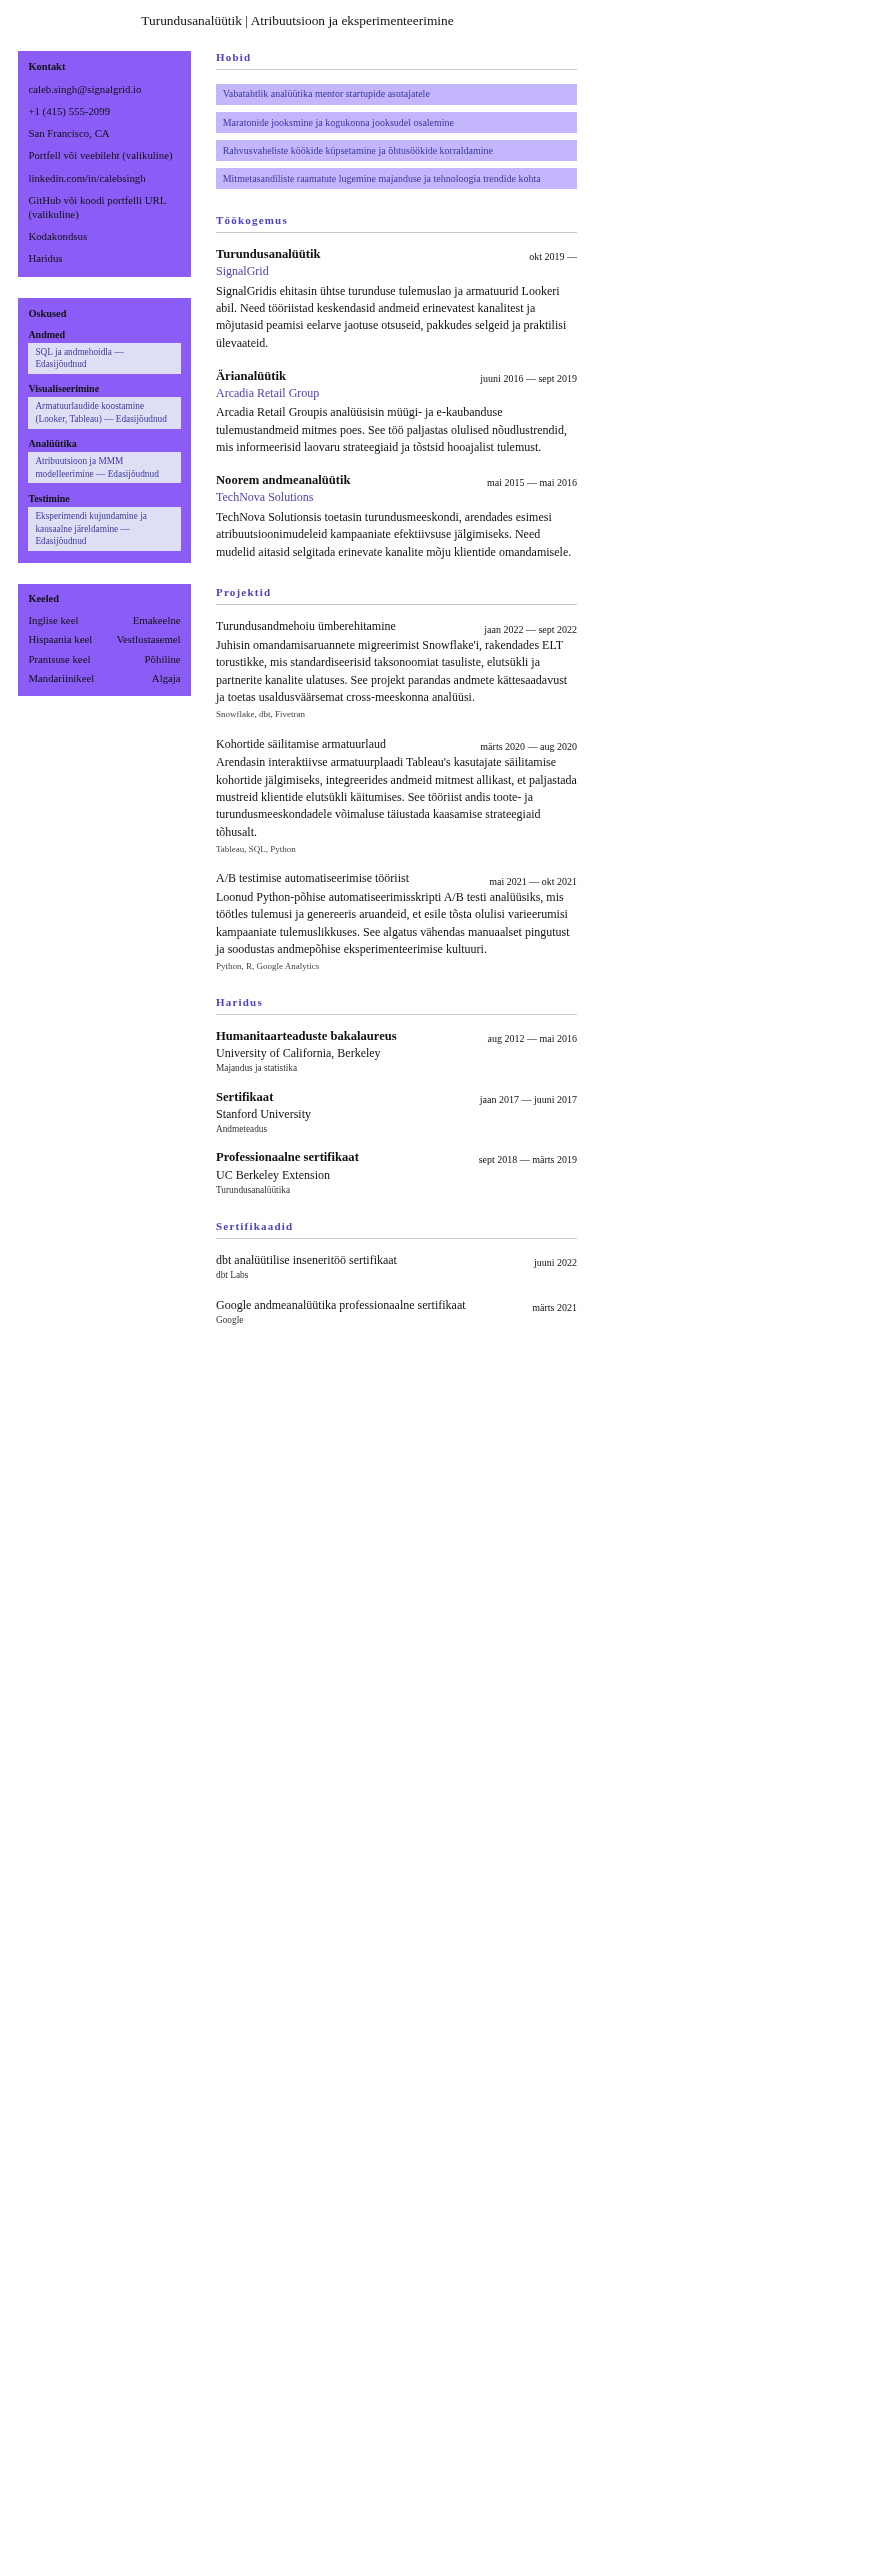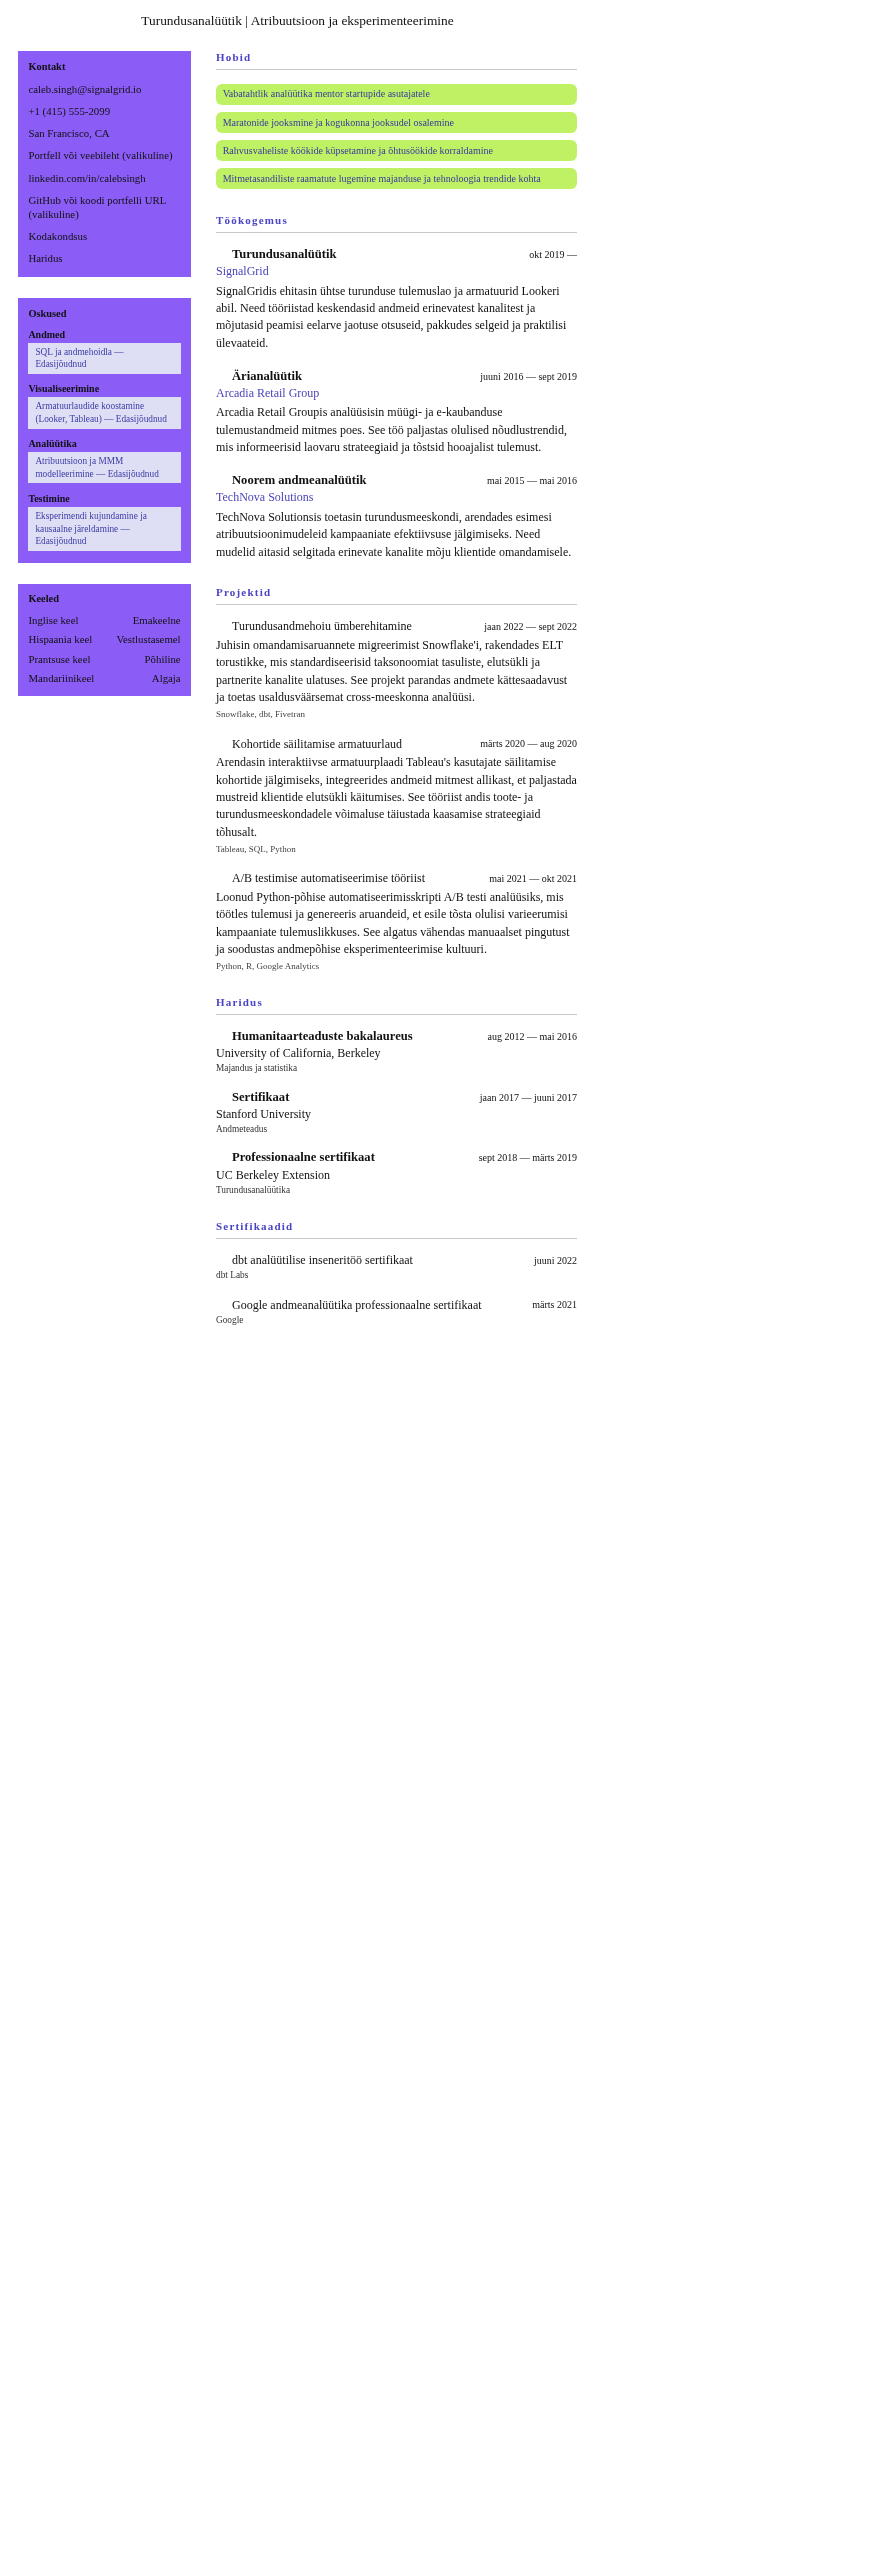--- a/index.html
+++ b/index.html
@@ -70,35 +70,34 @@
   .sec-title {
     color: #4a43c5;
     font-size: 11px;
     font-weight: bold;
     letter-spacing: 1.2px;
     margin: 0 0 6px 0;
   }
   .sec-rule { border: none; border-top: 0.7px solid #c8c8c8; margin: 0 0 13.4px 0; }
 
   .hobby-tag {
-    background: #bef264;
+    background: #c4b5fd;
     color: #3a3a9e;
     font-size: 10px;
     line-height: 1.4;
     padding: 3.7px 6.7px;
     margin-bottom: 6.7px;
     display: block;
-    border-radius: 6px;
   }
 
   .profile-text { font-size: 12px; line-height: 1.5; margin: 0; }
 
   .entry { margin-bottom: 16.4px; }
   .entry:last-child { margin-bottom: 3px; }
-  .entry-head { display: flex; justify-content: space-between; align-items: center; gap: 13.4px; margin-left: 16px; }
+  .entry-head { display: flex; justify-content: space-between; align-items: flex-end; gap: 13.4px; }
   .entry-role { font-weight: bold; font-size: 12.6px; }
   .entry-name { font-size: 12px; line-height: 1.35; }
   .entry-date { font-size: 10px; text-align: right; flex: 0 0 auto; max-width: 123px; }
   .company-link {
     color: #4a44b8;
     font-size: 12px;
     text-decoration: none;
     display: inline-block;
     margin: 2.2px 0 1.5px 0;
     cursor: pointer;

